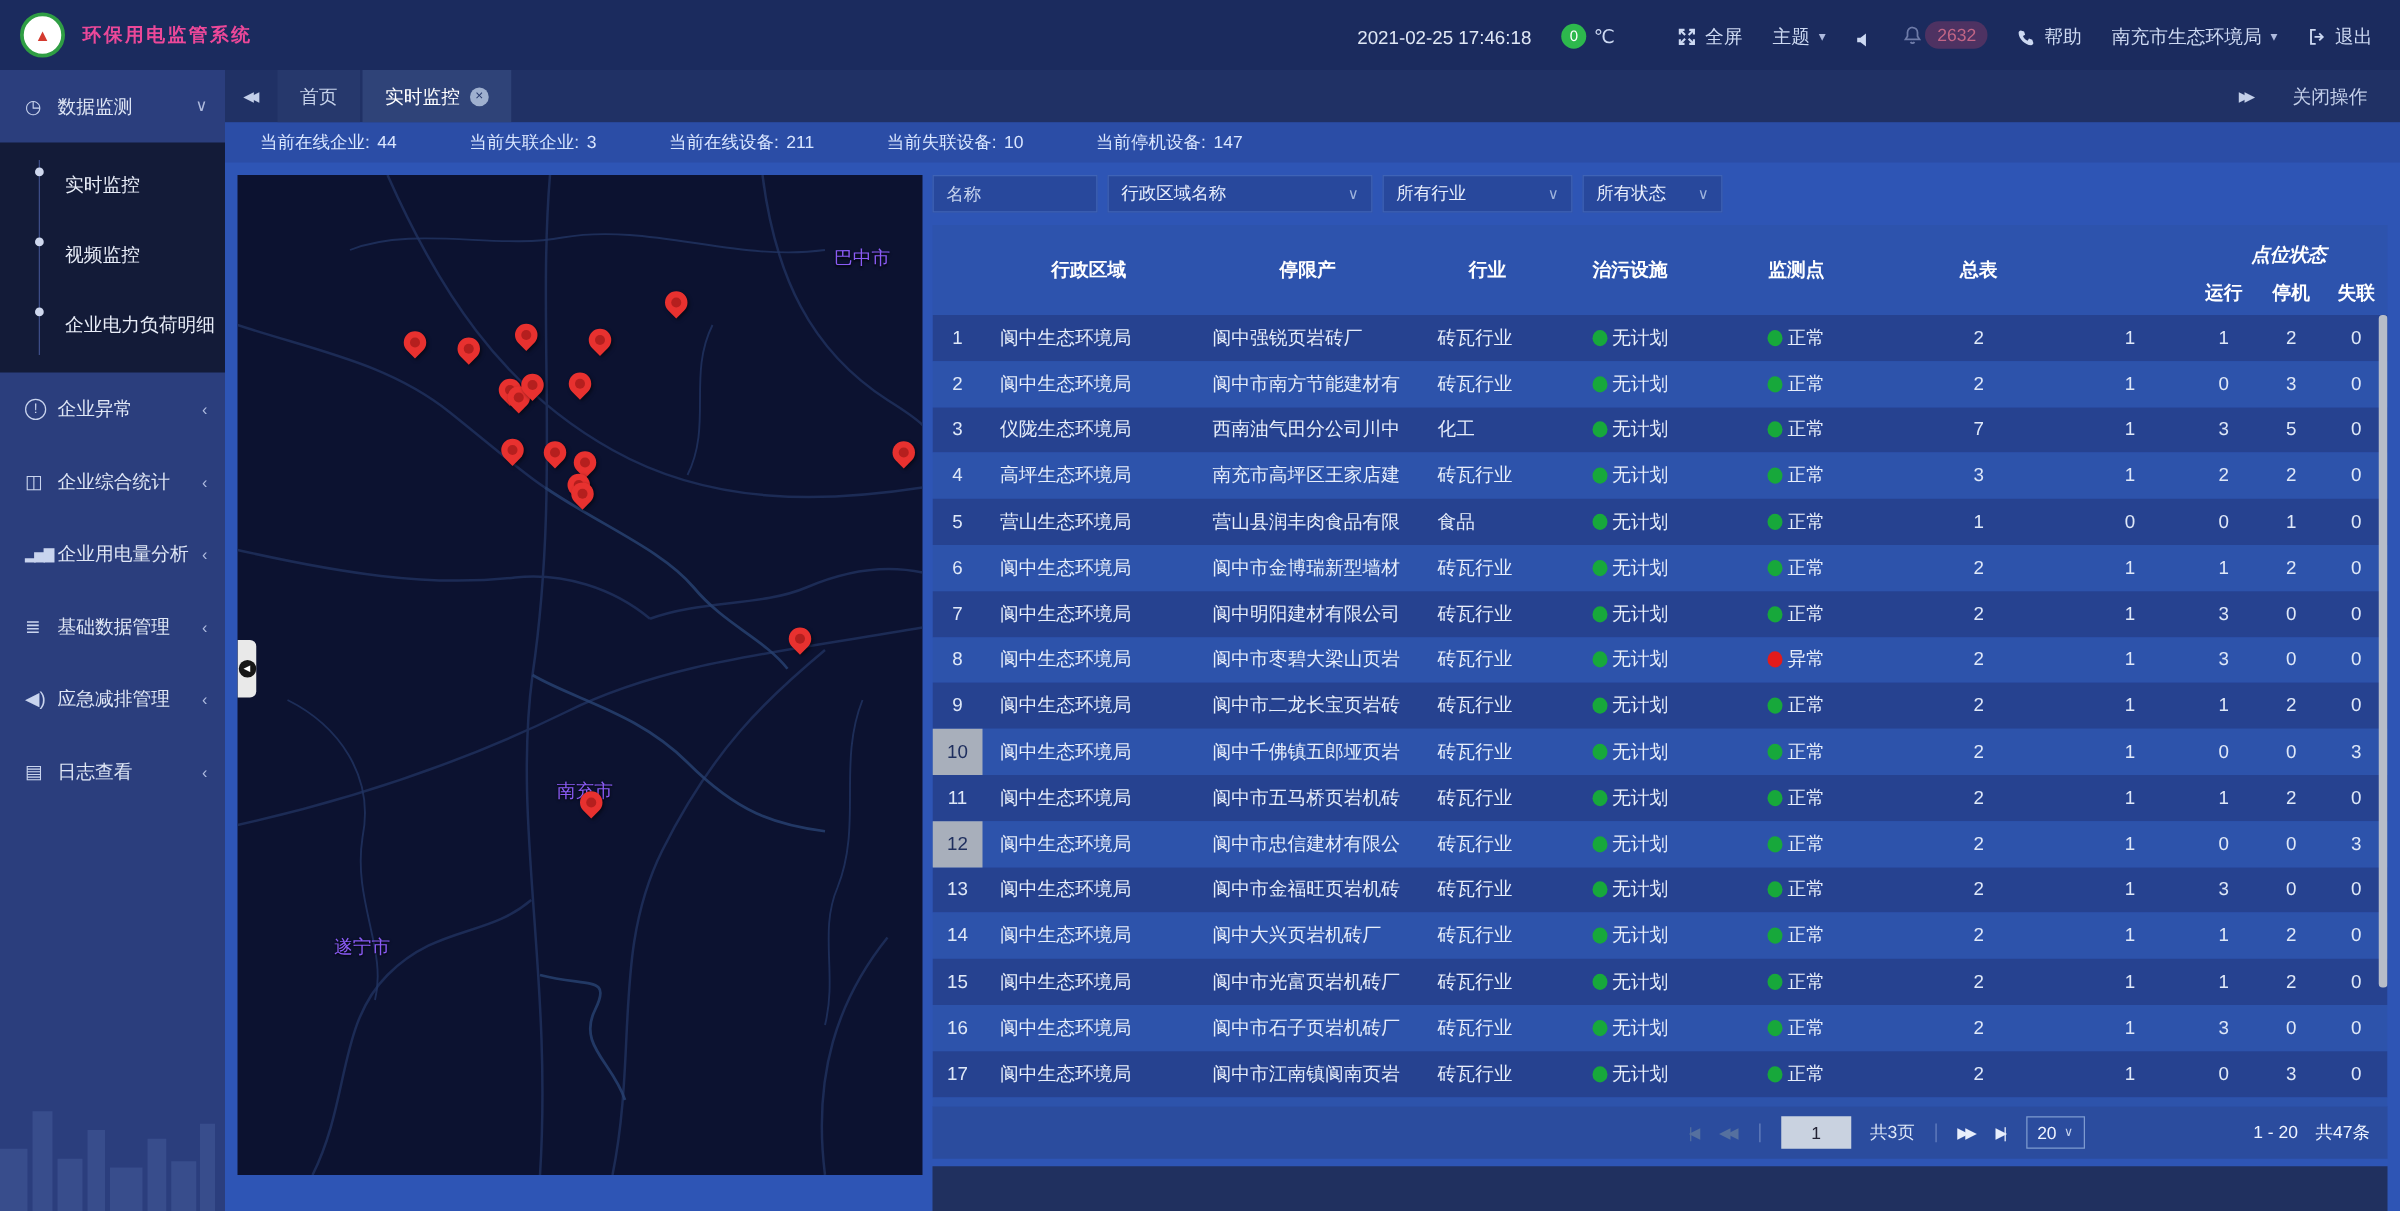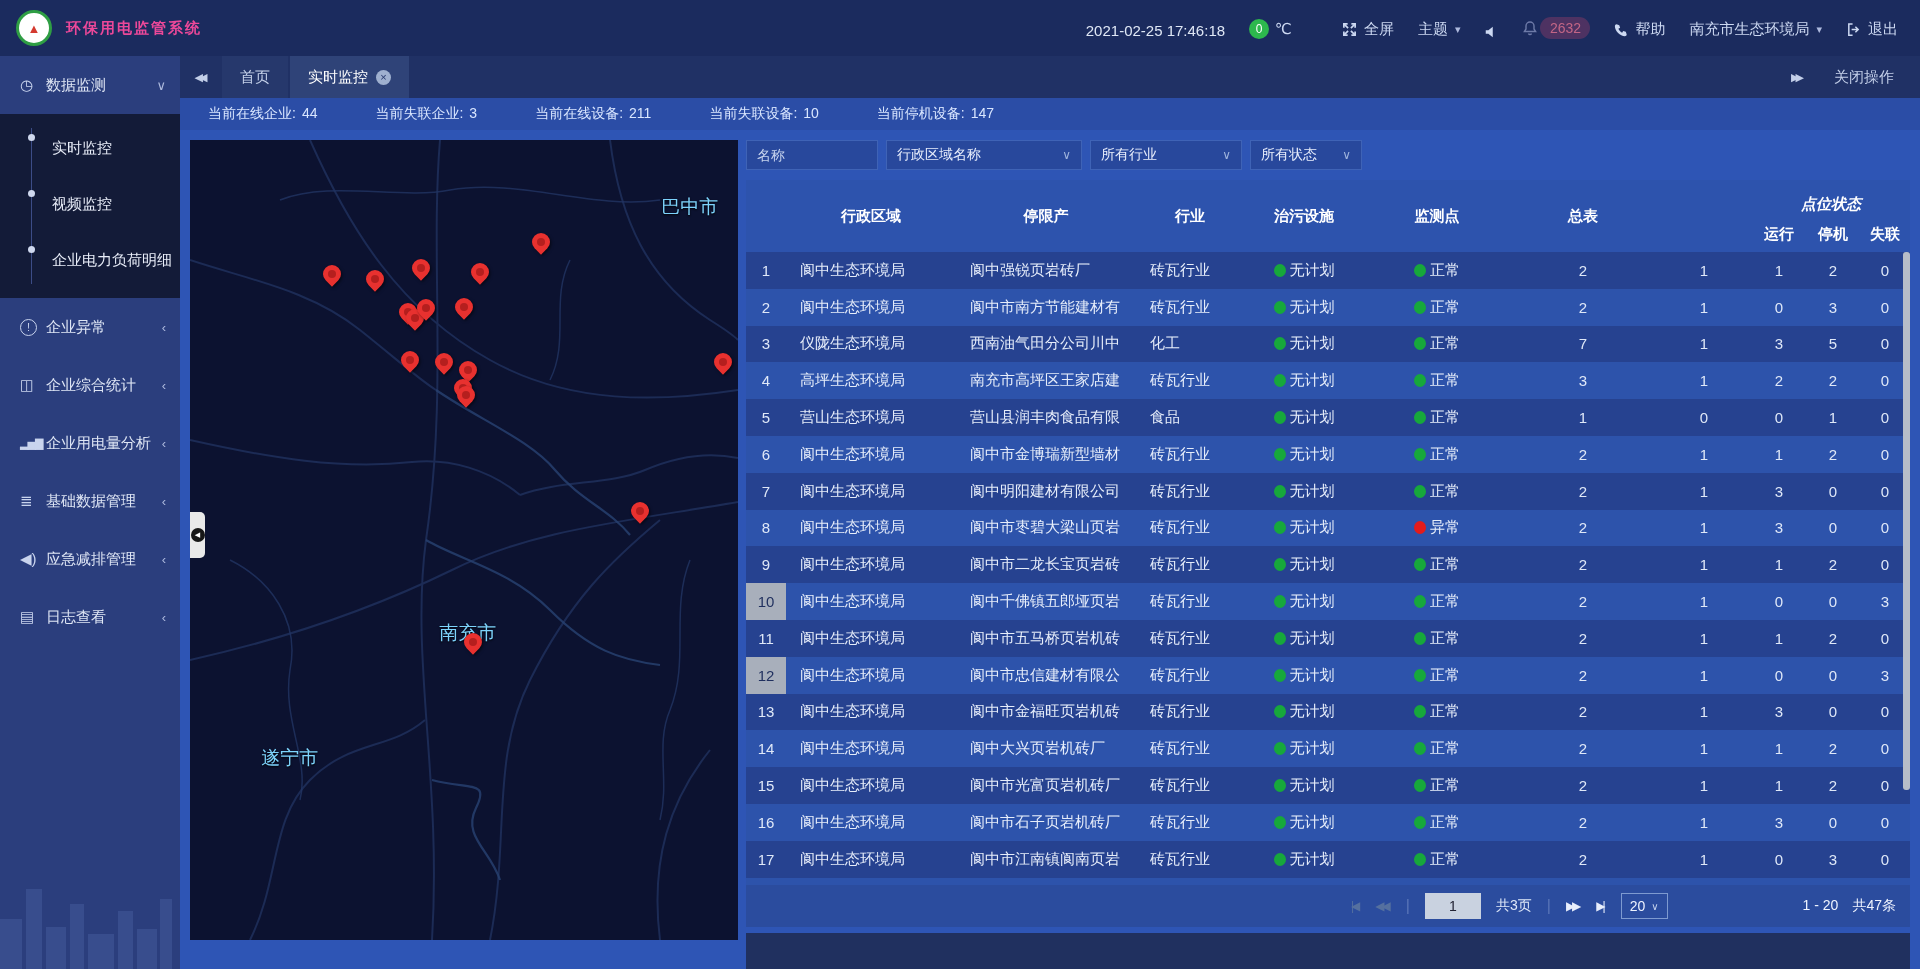--- a/index.html
+++ b/index.html
@@ -49,36 +49,36 @@
   .close-ops { cursor:pointer; }
 
   .statsbar { height:32px; background:#2b4da6; display:flex; align-items:center; gap:58px; padding-left:28px; flex:0 0 auto; font-size:14px; color:#d9e6ff; }
   .stat { display:flex; gap:6px; white-space:nowrap; }
 
   .workarea { flex:1; display:flex; padding:10px 10px 0 10px; min-height:0; }
 
   
   .map { width:548px; height:800px; background:#0c1230; position:relative; flex:0 0 auto; overflow:hidden; }
   .map svg.roads { position:absolute; inset:0; }
-  .map-label { position:absolute; transform:translate(-50%,-50%); color:#7dd3fc; font-size:19px; white-space:nowrap; text-shadow:0 1px 2px #000; }
+  .map-label { position:absolute; transform:translate(-50%,-50%); color:#8b5cf6; font-size:15px; white-space:nowrap; text-shadow:0 1px 2px #000; }
   .pin { position:absolute; width:20px; height:28px; transform:translate(-50%,-100%); cursor:pointer; }
   .pin .pin-body { width:18px; height:18px; background:#e8312f; border-radius:50% 50% 50% 0; transform:rotate(-45deg); position:absolute; top:1px; left:1px; box-shadow:0 2px 3px rgba(0,0,0,.5); }
   .pin .pin-hole { position:absolute; top:6px; left:6px; width:8px; height:8px; border-radius:50%; background:#b51f1e; }
   .collapse-handle { position:absolute; left:0; top:372px; width:15px; height:46px; background:#e9e9e9; border-radius:0 5px 5px 0; display:flex; align-items:center; justify-content:center; cursor:pointer; }
   .collapse-handle .hc { width:14px; height:14px; border-radius:50%; background:#161616; color:#fff; font-size:7px; display:flex; align-items:center; justify-content:center; }
 
   
   .panel { flex:1; margin-left:8px; display:flex; flex-direction:column; min-width:0; }
   .filters { display:flex; gap:8px; flex:0 0 auto; }
   .f-input, .f-select { height:30px; background:#28489c; border:1px solid #3f63b6; color:#e8eefc; font-size:14px; display:flex; align-items:center; padding:0 10px; }
   input.f-input { width:132px; outline:none; }
   input.f-input::placeholder { color:#c7d4ee; opacity:1; }
   .f-select { justify-content:space-between; cursor:pointer; }
   .f-select .sv-chev { color:#9fb4dd; font-size:12px; margin-left:12px; }
-  .f-region { width:196px; } .f-industry { width:152px; } .f-status { width:112px; }
+  .f-region { width:212px; } .f-industry { width:152px; } .f-status { width:112px; }
 
   .thead { margin-top:10px; display:grid; grid-template-columns:40px 170px 180px 108px 120px 146px 146px 96px 54px 54px 50px; grid-template-rows:36px 36px; flex:0 0 auto; background:#2d53ad; }
   .thead .h { grid-row:1/3; display:flex; align-items:center; justify-content:center; font-weight:bold; font-size:15px; color:#fff; }
   .thead .h-group { grid-column:9/12; grid-row:1; display:flex; align-items:flex-end; justify-content:center; font-weight:bold; font-style:italic; font-size:15px; color:#fff; padding-bottom:2px; }
   .thead .h-sub { grid-row:2; display:flex; align-items:center; justify-content:center; font-weight:bold; font-size:15px; color:#fff; }
 
   .tbody { height:633px; overflow:hidden; position:relative; flex:0 0 auto; }
   .trow { display:grid; grid-template-columns:40px 170px 180px 108px 120px 146px 146px 96px 54px 54px 50px; height:36.8px; align-items:center; font-size:15px; color:#e6edfa; cursor:pointer; }
   .trow:nth-child(odd) { background:#264290; }
   .trow:nth-child(even) { background:#2d53ab; }

